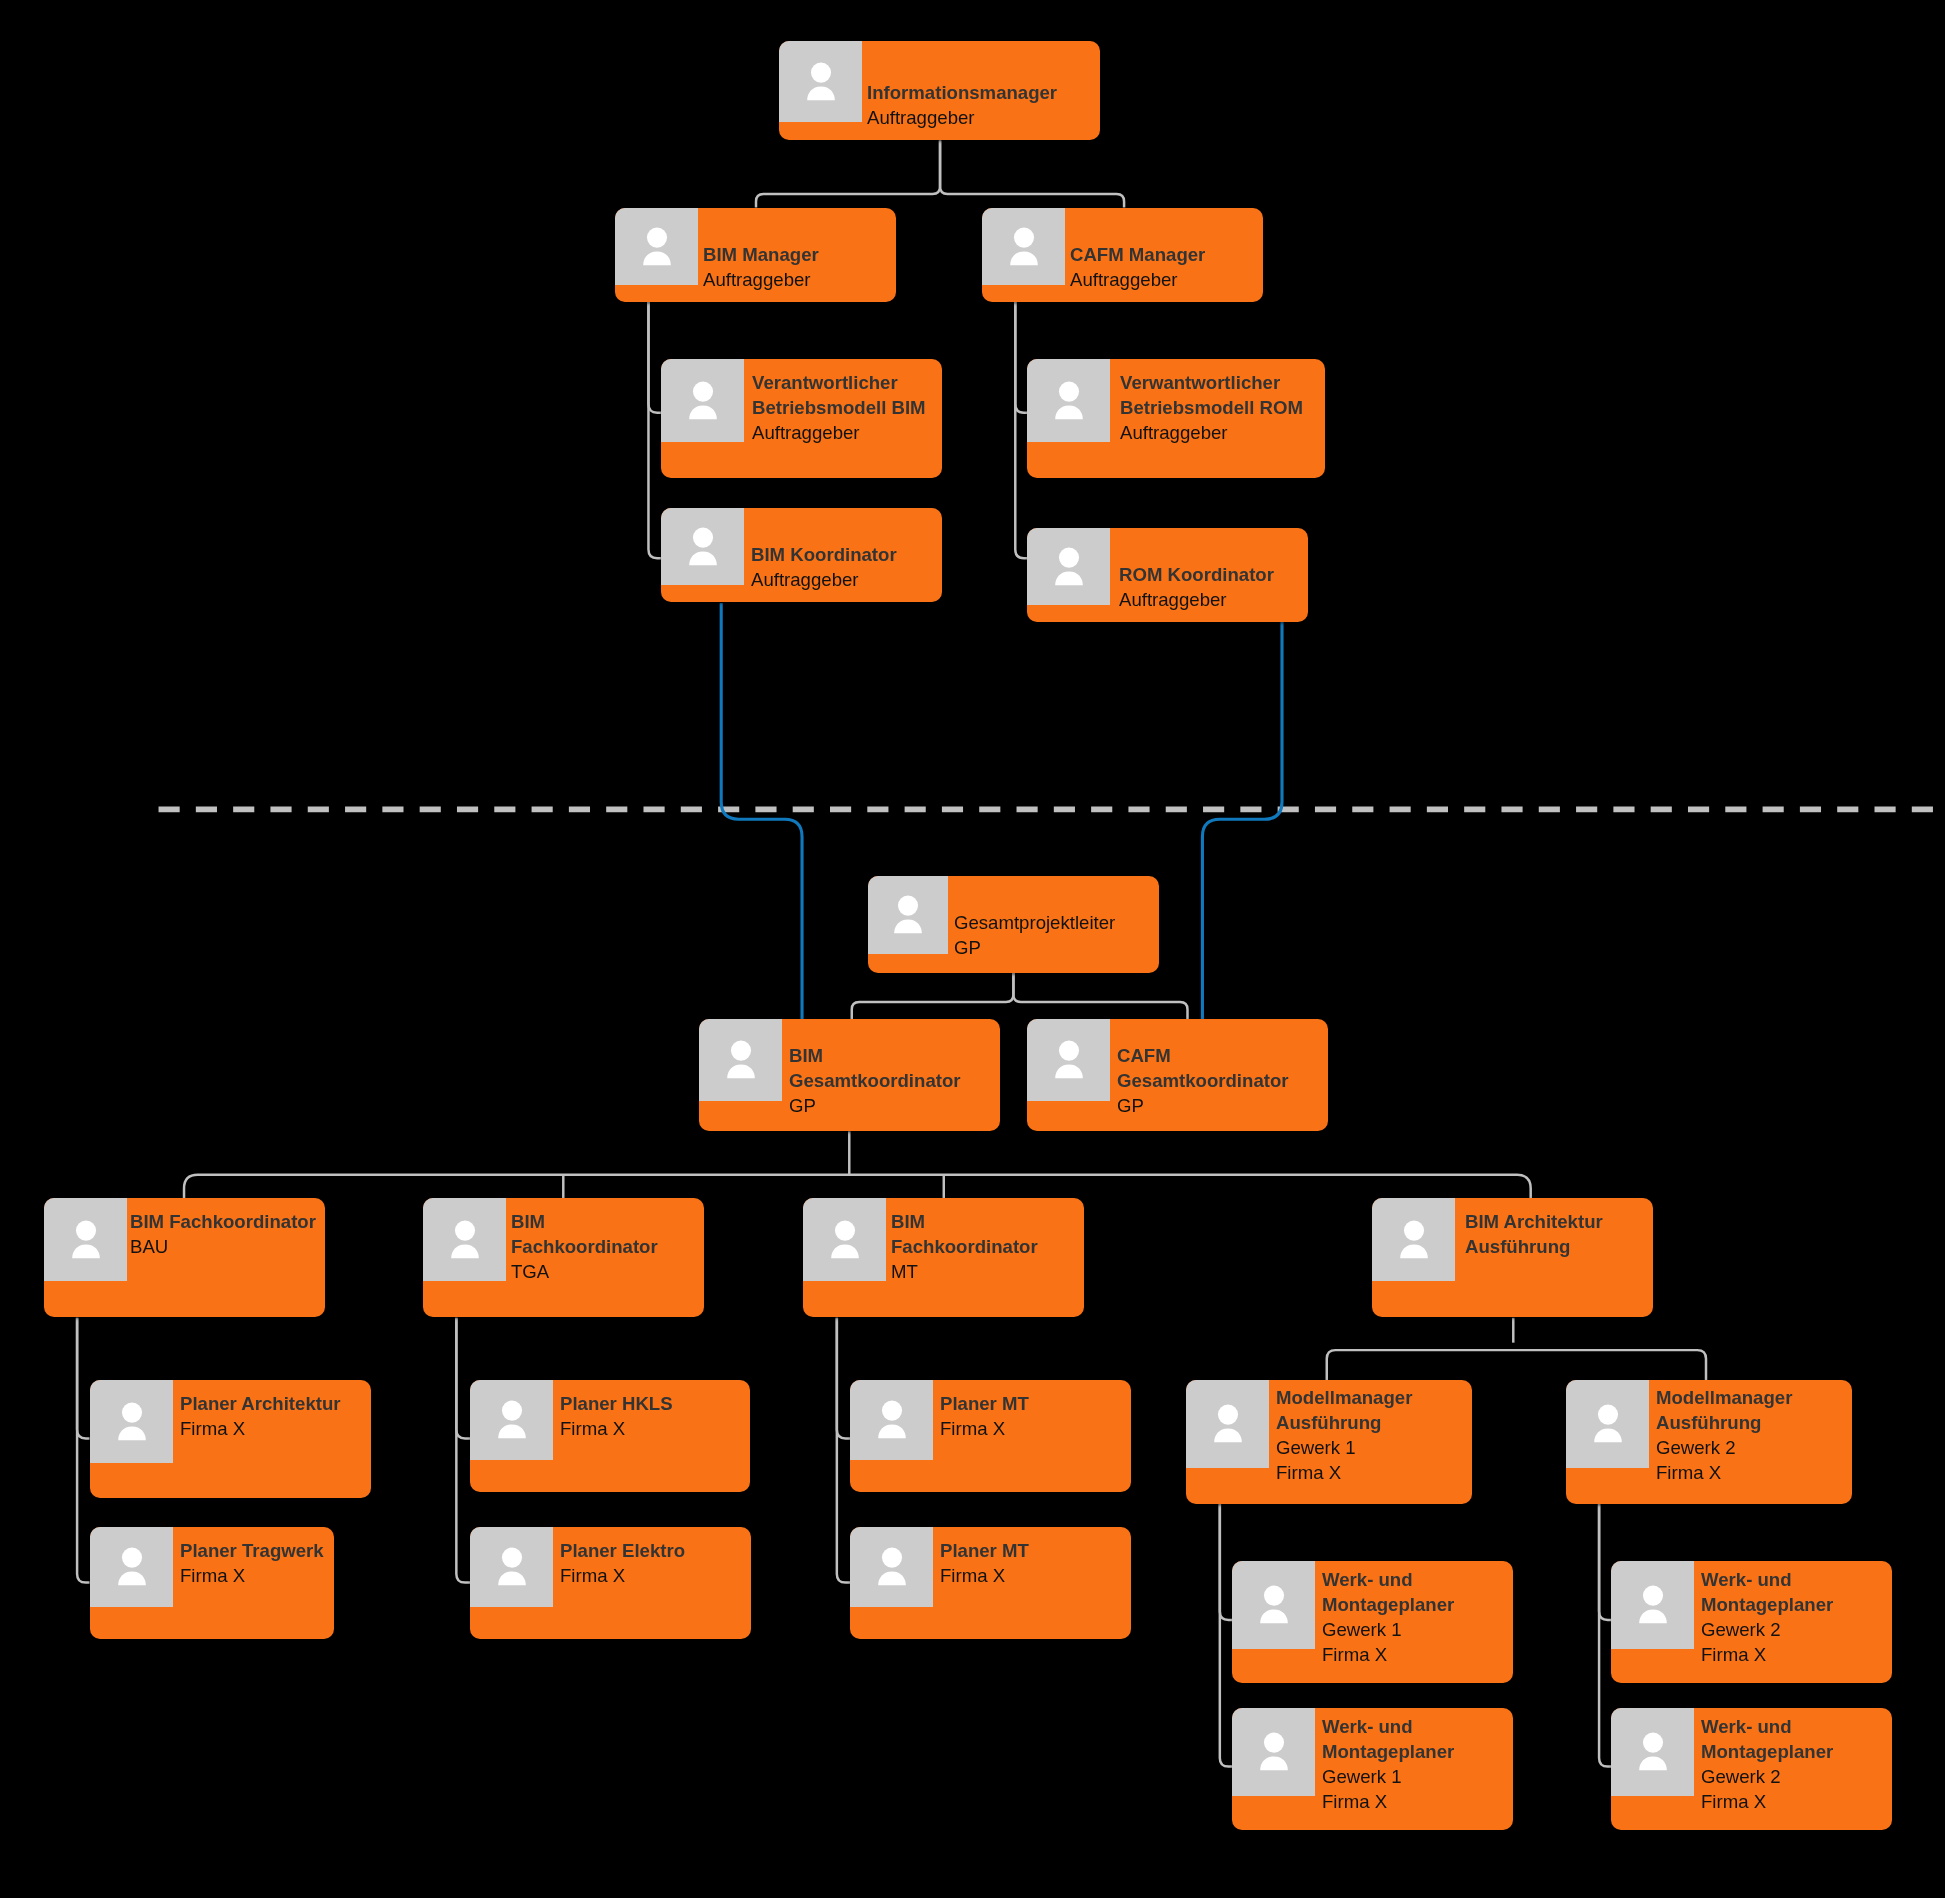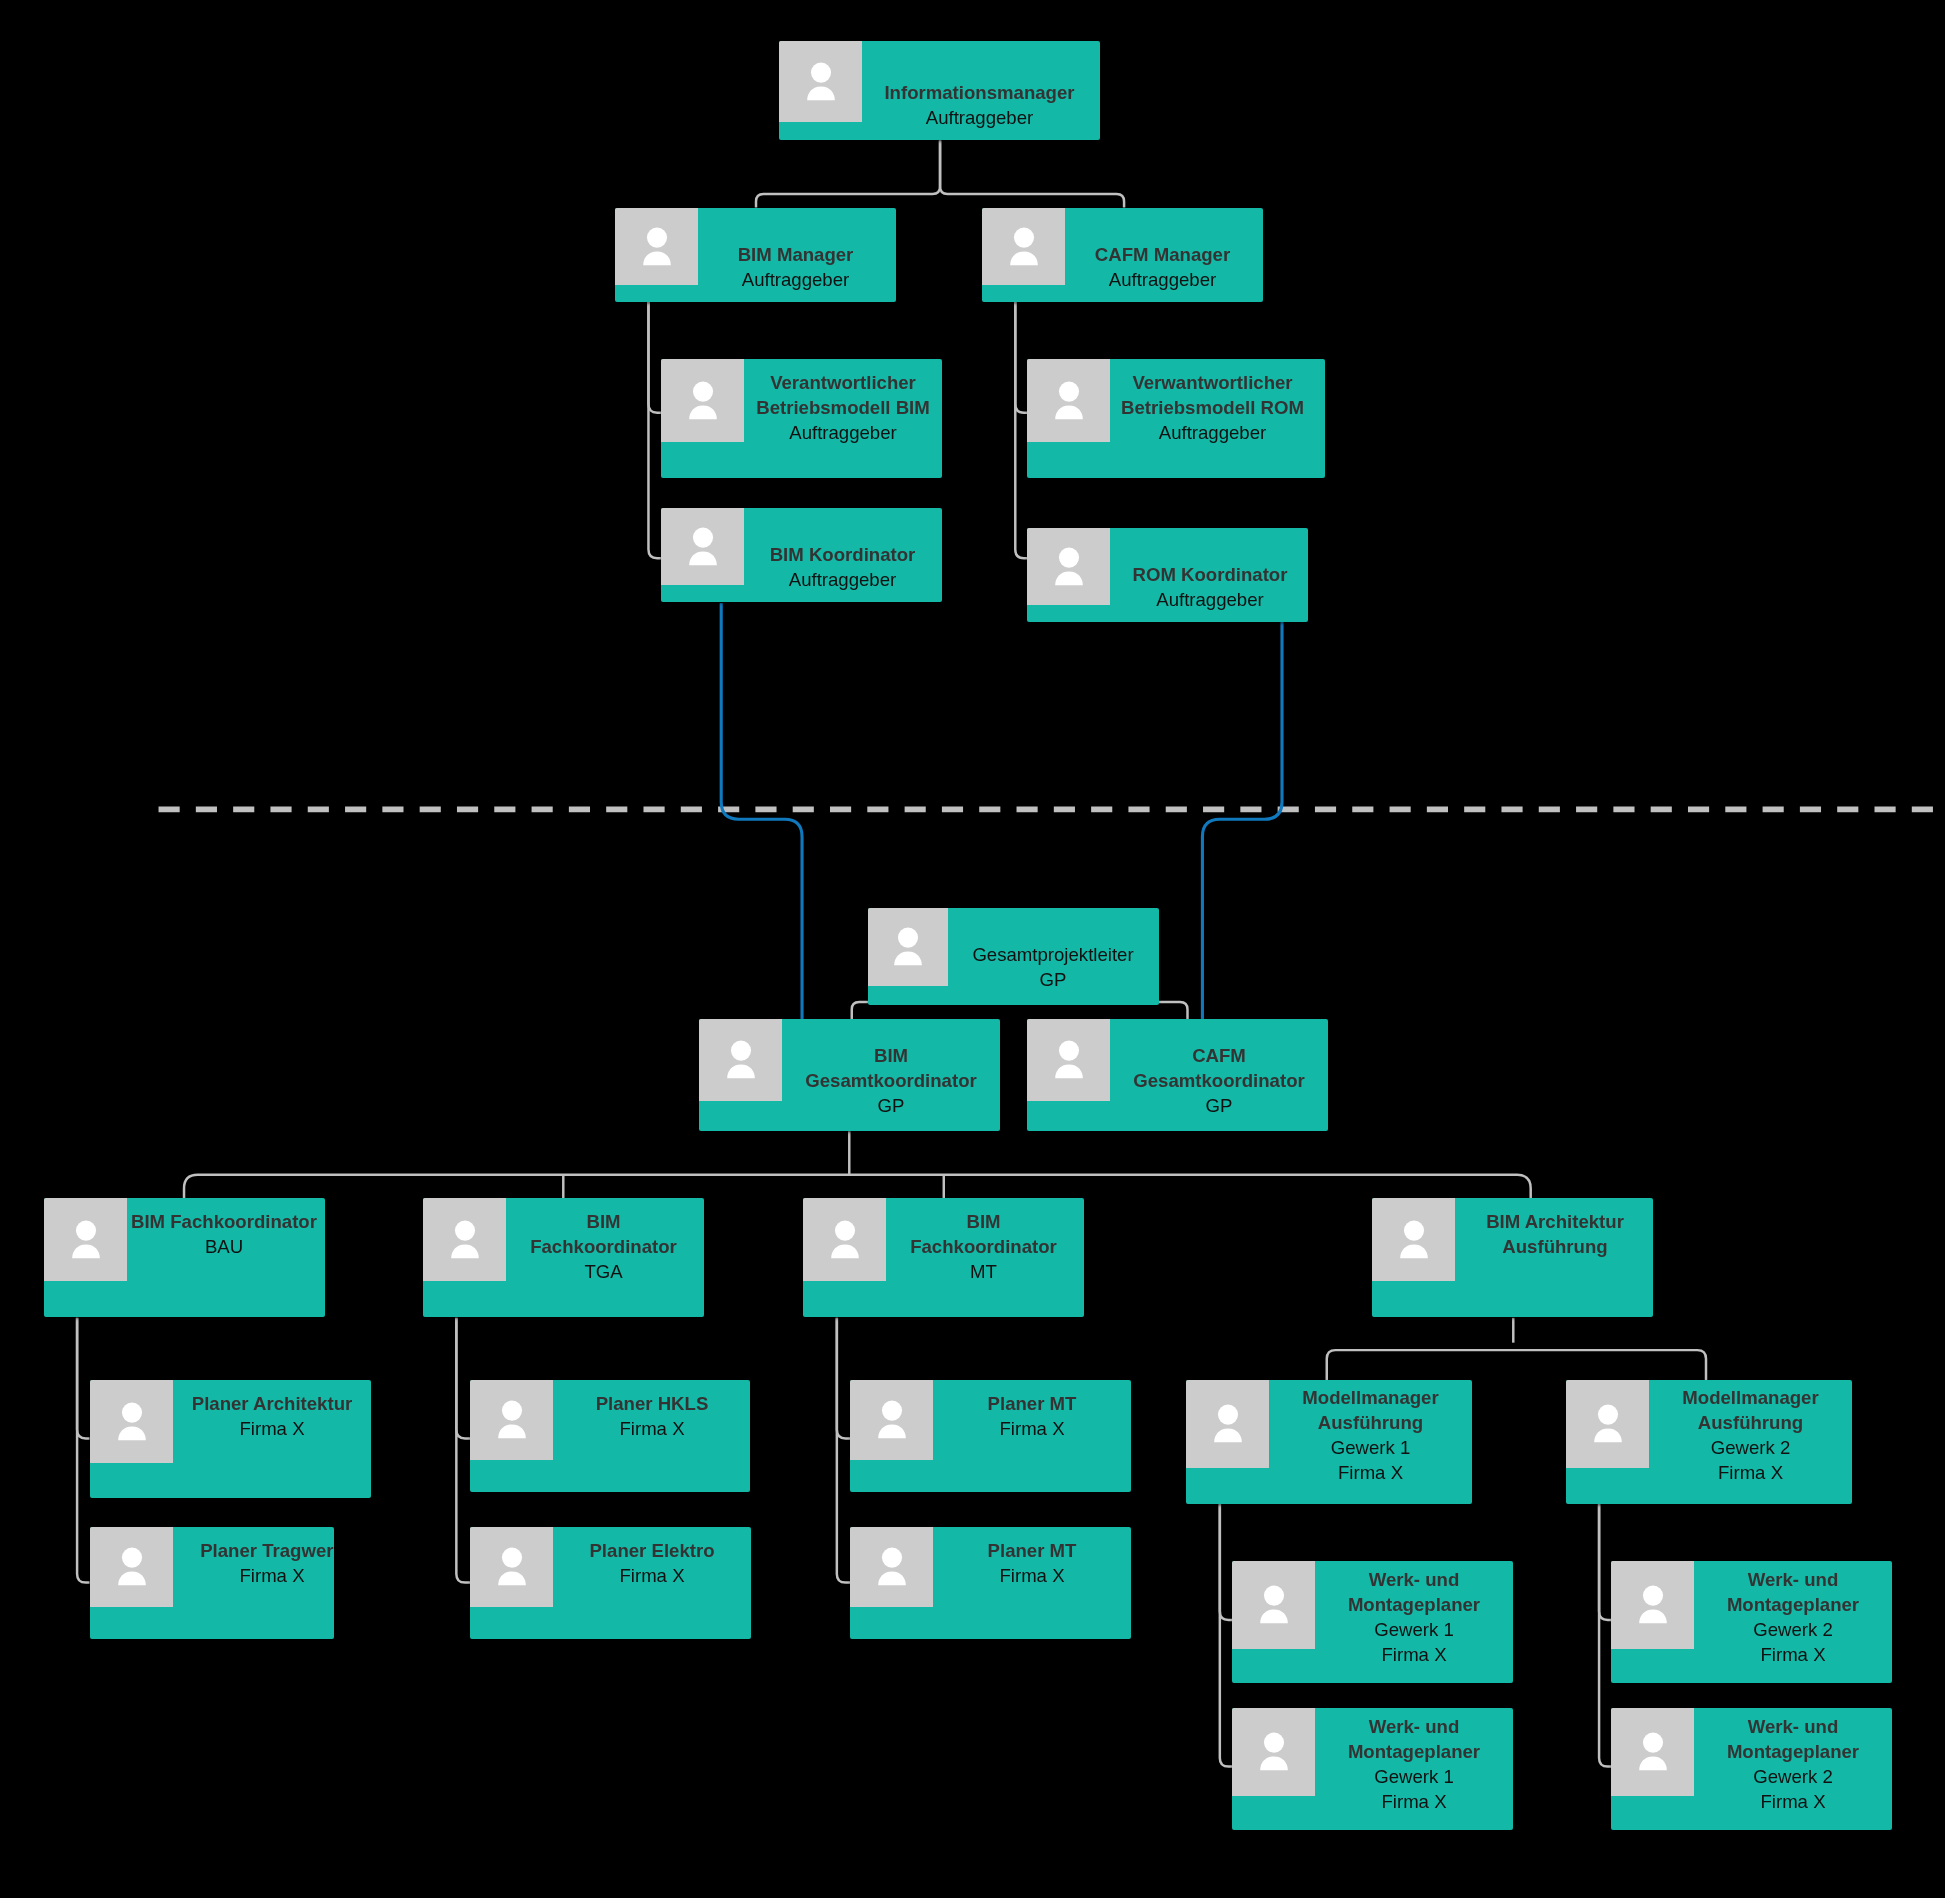--- a/index.html
+++ b/index.html
@@ -1,21 +1,21 @@
 <!DOCTYPE html>
 <html style="font-size:10px"><head>
 <meta charset="utf-8">
 <style>
   html,body{margin:0;padding:0;background:#000;}
   #stage{position:relative;width:1946px;height:1899px;background:#000;overflow:hidden;
          font-family:"Liberation Sans","DejaVu Sans",sans-serif;}
   #wires{position:absolute;left:0;top:0;width:1946px;height:1899px;pointer-events:none;}
 
-  .node{position:absolute;background:#14b8a6;border-radius:2px;
-        box-shadow:0 1.2px 2.5px rgba(0,0,0,.45);overflow:hidden;text-align:center;}
+  .node{position:absolute;background:#f97316;border-radius:10px;
+        box-shadow:0 1.2px 2.5px rgba(0,0,0,.45);overflow:hidden;}
   .node .av{position:absolute;left:0;top:0;background:#cccccc;}
   .node .av svg{position:absolute;left:50%;top:50%;transform:translate(-50%,-50%);}
   .node .txt{position:absolute;}
   .node .t1{color:#333333;font-weight:bold;}
   .node .t2{color:#111111;font-weight:normal;}
   .node .t3{color:#111111;font-weight:normal;}
   .node.reg .t1{font-weight:normal;color:#111111;}
 </style>
 </head>
 <body>
@@ -147,21 +147,21 @@
           <svg width="39" height="44" viewBox="0 0 62 70" aria-hidden="true">
             <circle cx="31" cy="20" r="16" fill="#ffffff"></circle>
             <path d="M31 42c-14 0-22 10-22 22h44c0-12-8-22-22-22z" fill="#ffffff"></path>
           </svg>
         </div>
         <div class="txt" style="left: 92px; top: 34px; width: 182px; font-size: 18.6px; line-height: 25px;">
           <div class="t1">ROM Koordinator</div>
           <div class="t2">Auftraggeber</div>
         </div>
       </div>
-      <div class="node reg" style="left: 868px; top: 908px; width: 291px; height: 97px;">
+      <div class="node reg" style="left: 868px; top: 876px; width: 291px; height: 97px;">
         <div class="av" style="width: 80px; height: 78px;">
           <svg width="39" height="44" viewBox="0 0 62 70" aria-hidden="true">
             <circle cx="31" cy="20" r="16" fill="#ffffff"></circle>
             <path d="M31 42c-14 0-22 10-22 22h44c0-12-8-22-22-22z" fill="#ffffff"></path>
           </svg>
         </div>
         <div class="txt" style="left: 86px; top: 34px; width: 198px; font-size: 18.6px; line-height: 25px;">
           <div class="t1">Gesamtprojektleiter</div>
           <div class="t2">GP</div>
         </div>

